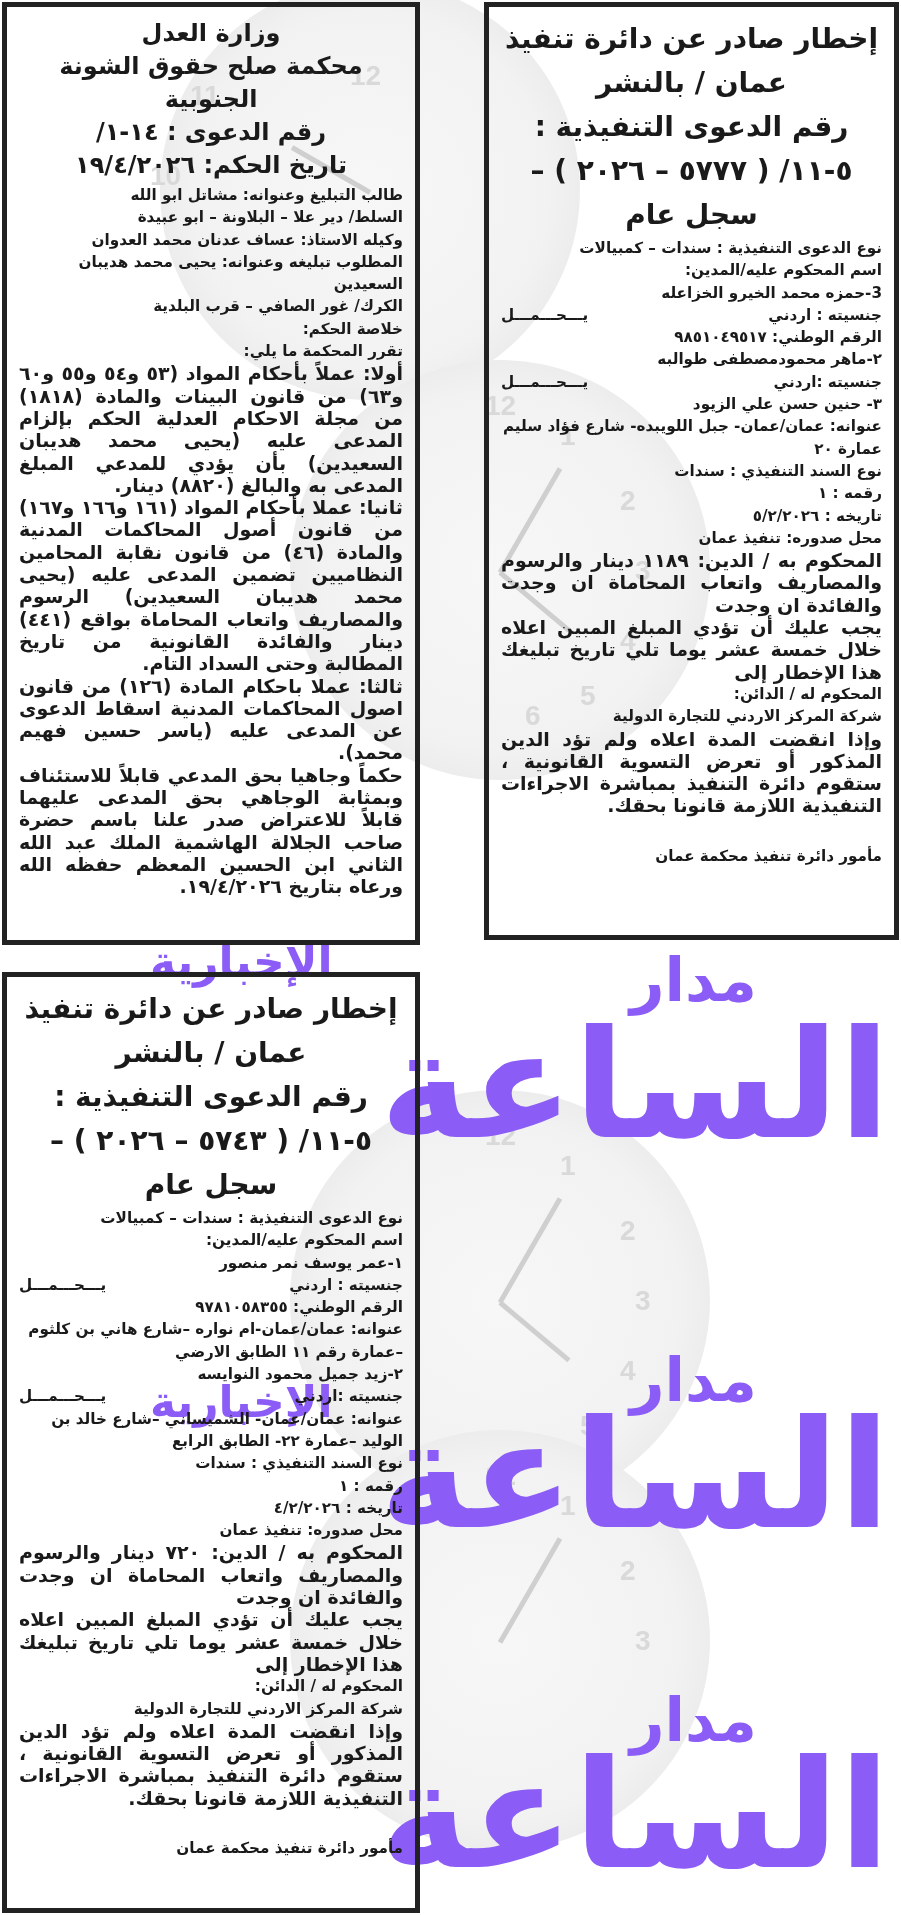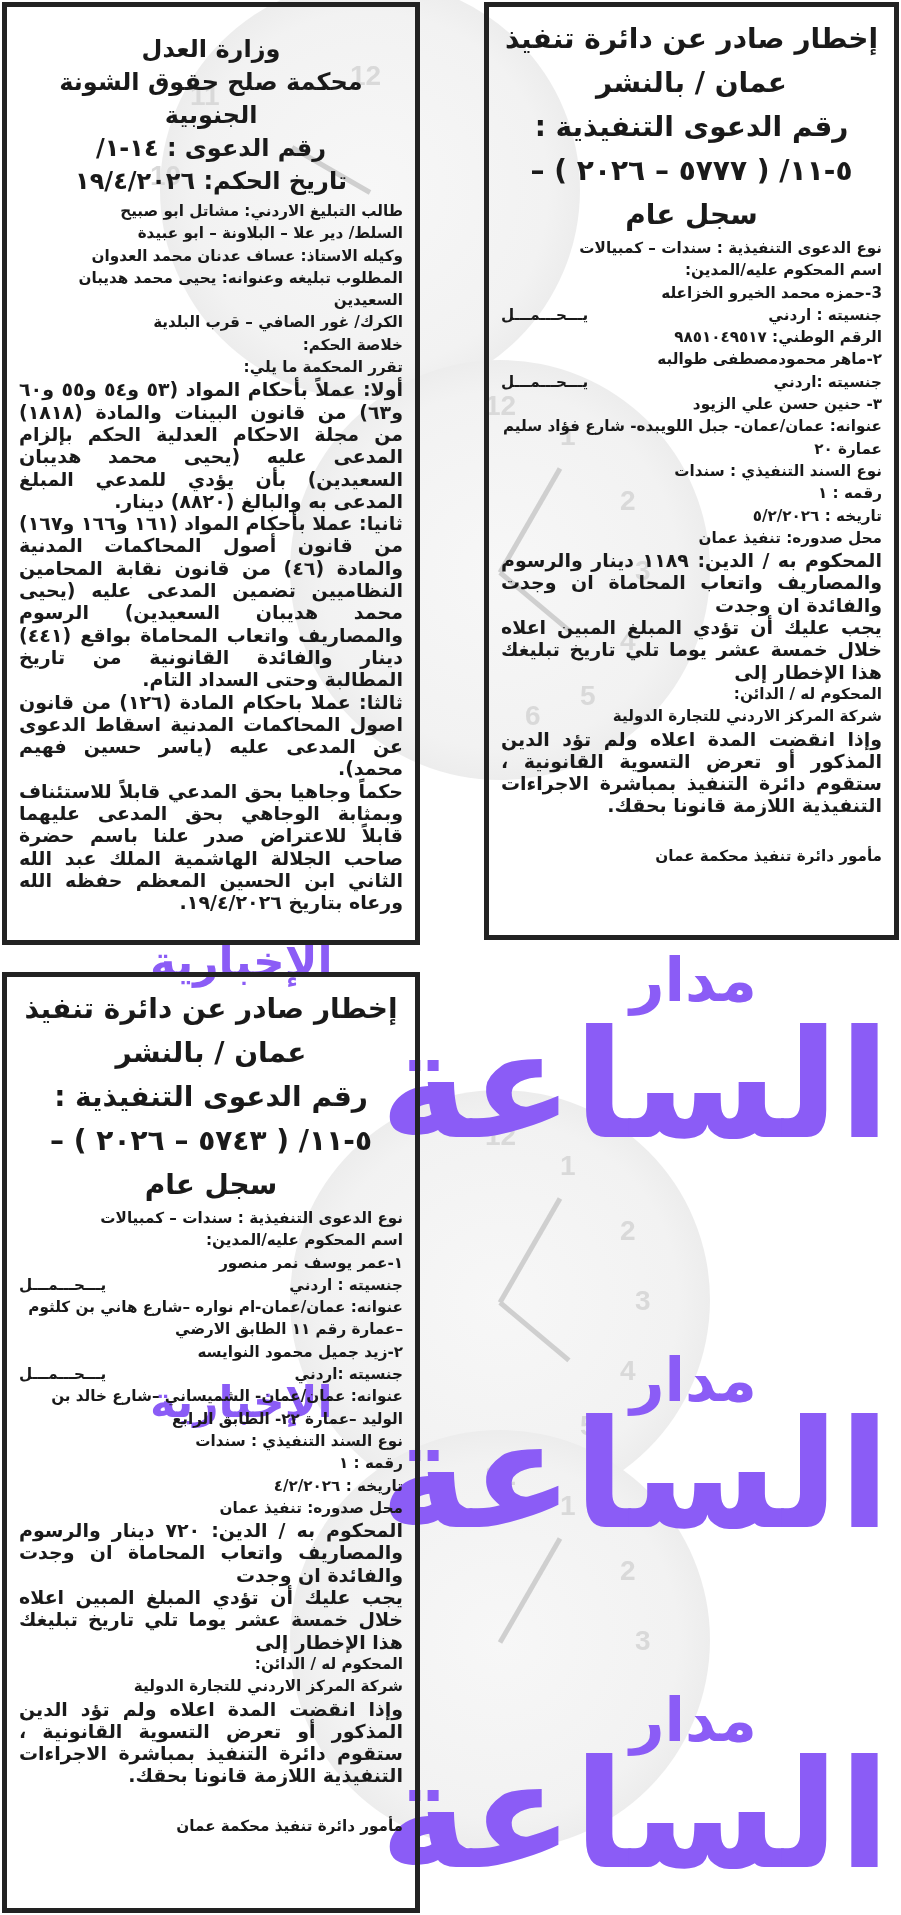--- a/index.html
+++ b/index.html
@@ -157,28 +157,28 @@
 <div class="wm wm-text small" style="left:630px; top:950px;">مدار</div>
 <div class="wm wm-text big" style="left:380px; top:1010px;">الساعة</div>
 <div class="wm wm-text small" style="left:630px; top:1350px;">مدار</div>
 <div class="wm wm-text big" style="left:380px; top:1400px;">الساعة</div>
 <div class="wm wm-text small" style="left:630px; top:1690px;">مدار</div>
 <div class="wm wm-text big" style="left:380px; top:1740px;">الساعة</div>
 <div class="wm wm-text mid" style="left:150px; top:940px;">الإخبارية</div>
 <div class="wm wm-text mid" style="left:150px; top:1380px;">الإخبارية</div>
 
 <section class="notice" id="box-left-top">
-  <div class="head head-md" style="margin-top:18px;">
+  <div class="head head-md" style="margin-top:2px;">
     <span class="head-line">وزارة العدل</span>
     <span class="head-line">محكمة صلح حقوق الشونة الجنوبية</span>
     <span class="head-line">رقم الدعوى : ١٤-١/</span>
     <span class="head-line">تاريخ الحكم: ١٩/٤/٢٠٢٦</span>
   </div>
   <div style="margin-top:2px;">
-    <span class="body-line">طالب التبليغ الاردني: مشاتل ابو صبيح</span>
+    <span class="body-line">طالب التبليغ وعنوانه: مشاتل ابو الله</span>
     <span class="body-line">السلط/ دير علا – البلاونة – ابو عبيدة</span>
     <span class="body-line">وكيله الاستاذ: عساف عدنان محمد العدوان</span>
     <span class="body-line">المطلوب تبليغه وعنوانه:  يحيى محمد هديبان</span>
     <span class="body-line">السعيدين</span>
     <span class="body-line">الكرك/ غور الصافي – قرب البلدية</span>
     <span class="body-line">خلاصة الحكم:</span>
     <span class="body-line">تقرر المحكمة ما يلي:</span>
     <span class="justify">أولا: عملاً بأحكام المواد (٥٣ و٥٤ و٥٥ و٦٠ و٦٣) من قانون البينات والمادة (١٨١٨) من مجلة الاحكام العدلية الحكم بإلزام المدعى عليه (يحيى محمد هديبان السعيدين)  بأن يؤدي للمدعي المبلغ المدعى به والبالغ (٨٨٢٠) دينار.</span>
     <span class="justify">ثانيا: عملا بأحكام المواد (١٦١ و١٦٦ و١٦٧) من قانون أصول المحاكمات المدنية والمادة (٤٦) من قانون نقابة المحامين النظاميين تضمين المدعى عليه (يحيى محمد هديبان السعيدين) الرسوم والمصاريف واتعاب المحاماة بواقع (٤٤١) دينار والفائدة القانونية من تاريخ المطالبة وحتى السداد التام.</span>
     <span class="justify">ثالثا: عملا باحكام المادة (١٢٦) من قانون اصول المحاكمات المدنية اسقاط الدعوى عن المدعى عليه (ياسر حسين فهيم محمد).</span>
@@ -239,20 +239,21 @@
   </div>
   <div>
     <span class="body-line">نوع الدعوى التنفيذية : سندات – كمبيالات</span>
     <span class="body-line">اسم المحكوم عليه/المدين:</span>
 
     <span class="body-line">١-عمر يوسف نمر منصور</span>
     <div class="row-split">
       <span>جنسيته : اردني</span>
       <span>يـــحـــمـــل</span>
     </div>
+    <span class="body-line">الرقم الوطني: ٩٧٨١٠٥٨٣٥٥</span>
     <span class="body-line">عنوانه: عمان/عمان-ام نواره –شارع هاني بن كلثوم</span>
     <span class="body-line">–عمارة رقم ١١ الطابق الارضي</span>
 
     <span class="body-line">٢-زيد جميل محمود النوايسه</span>
     <div class="row-split">
       <span>جنسيته :اردني</span>
       <span>يـــحـــمـــل</span>
     </div>
     <span class="body-line">عنوانه: عمان/عمان- الشميساني –شارع خالد بن</span>
     <span class="body-line">الوليد –عمارة ٢٢- الطابق الرابع</span>

